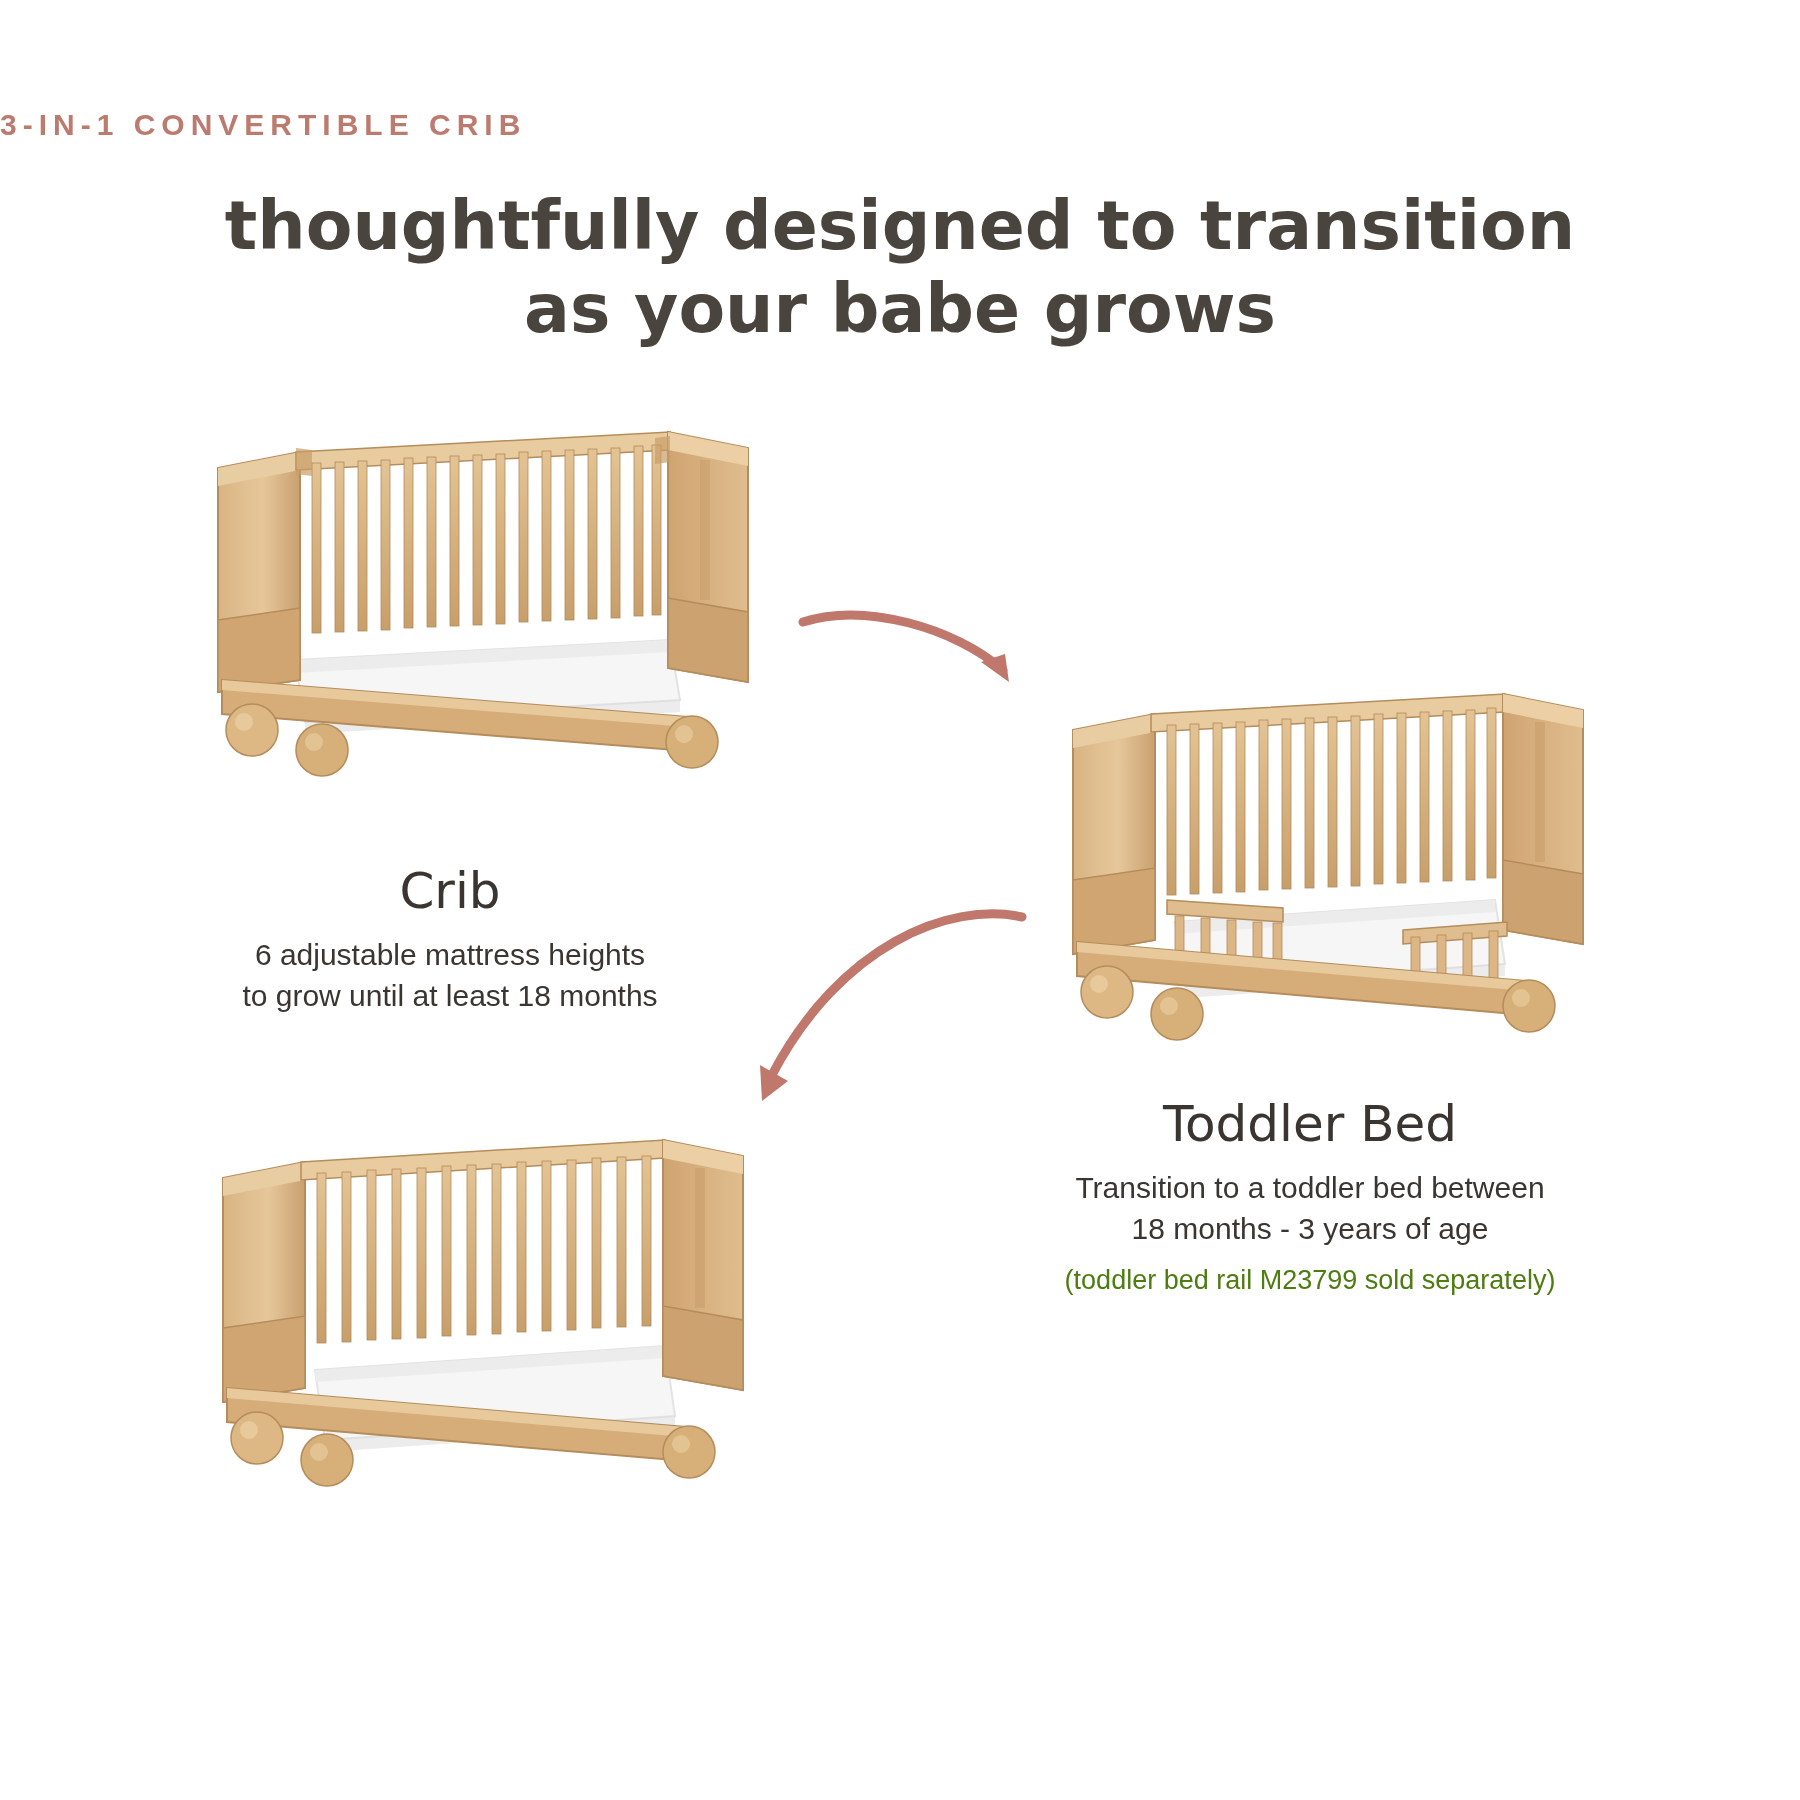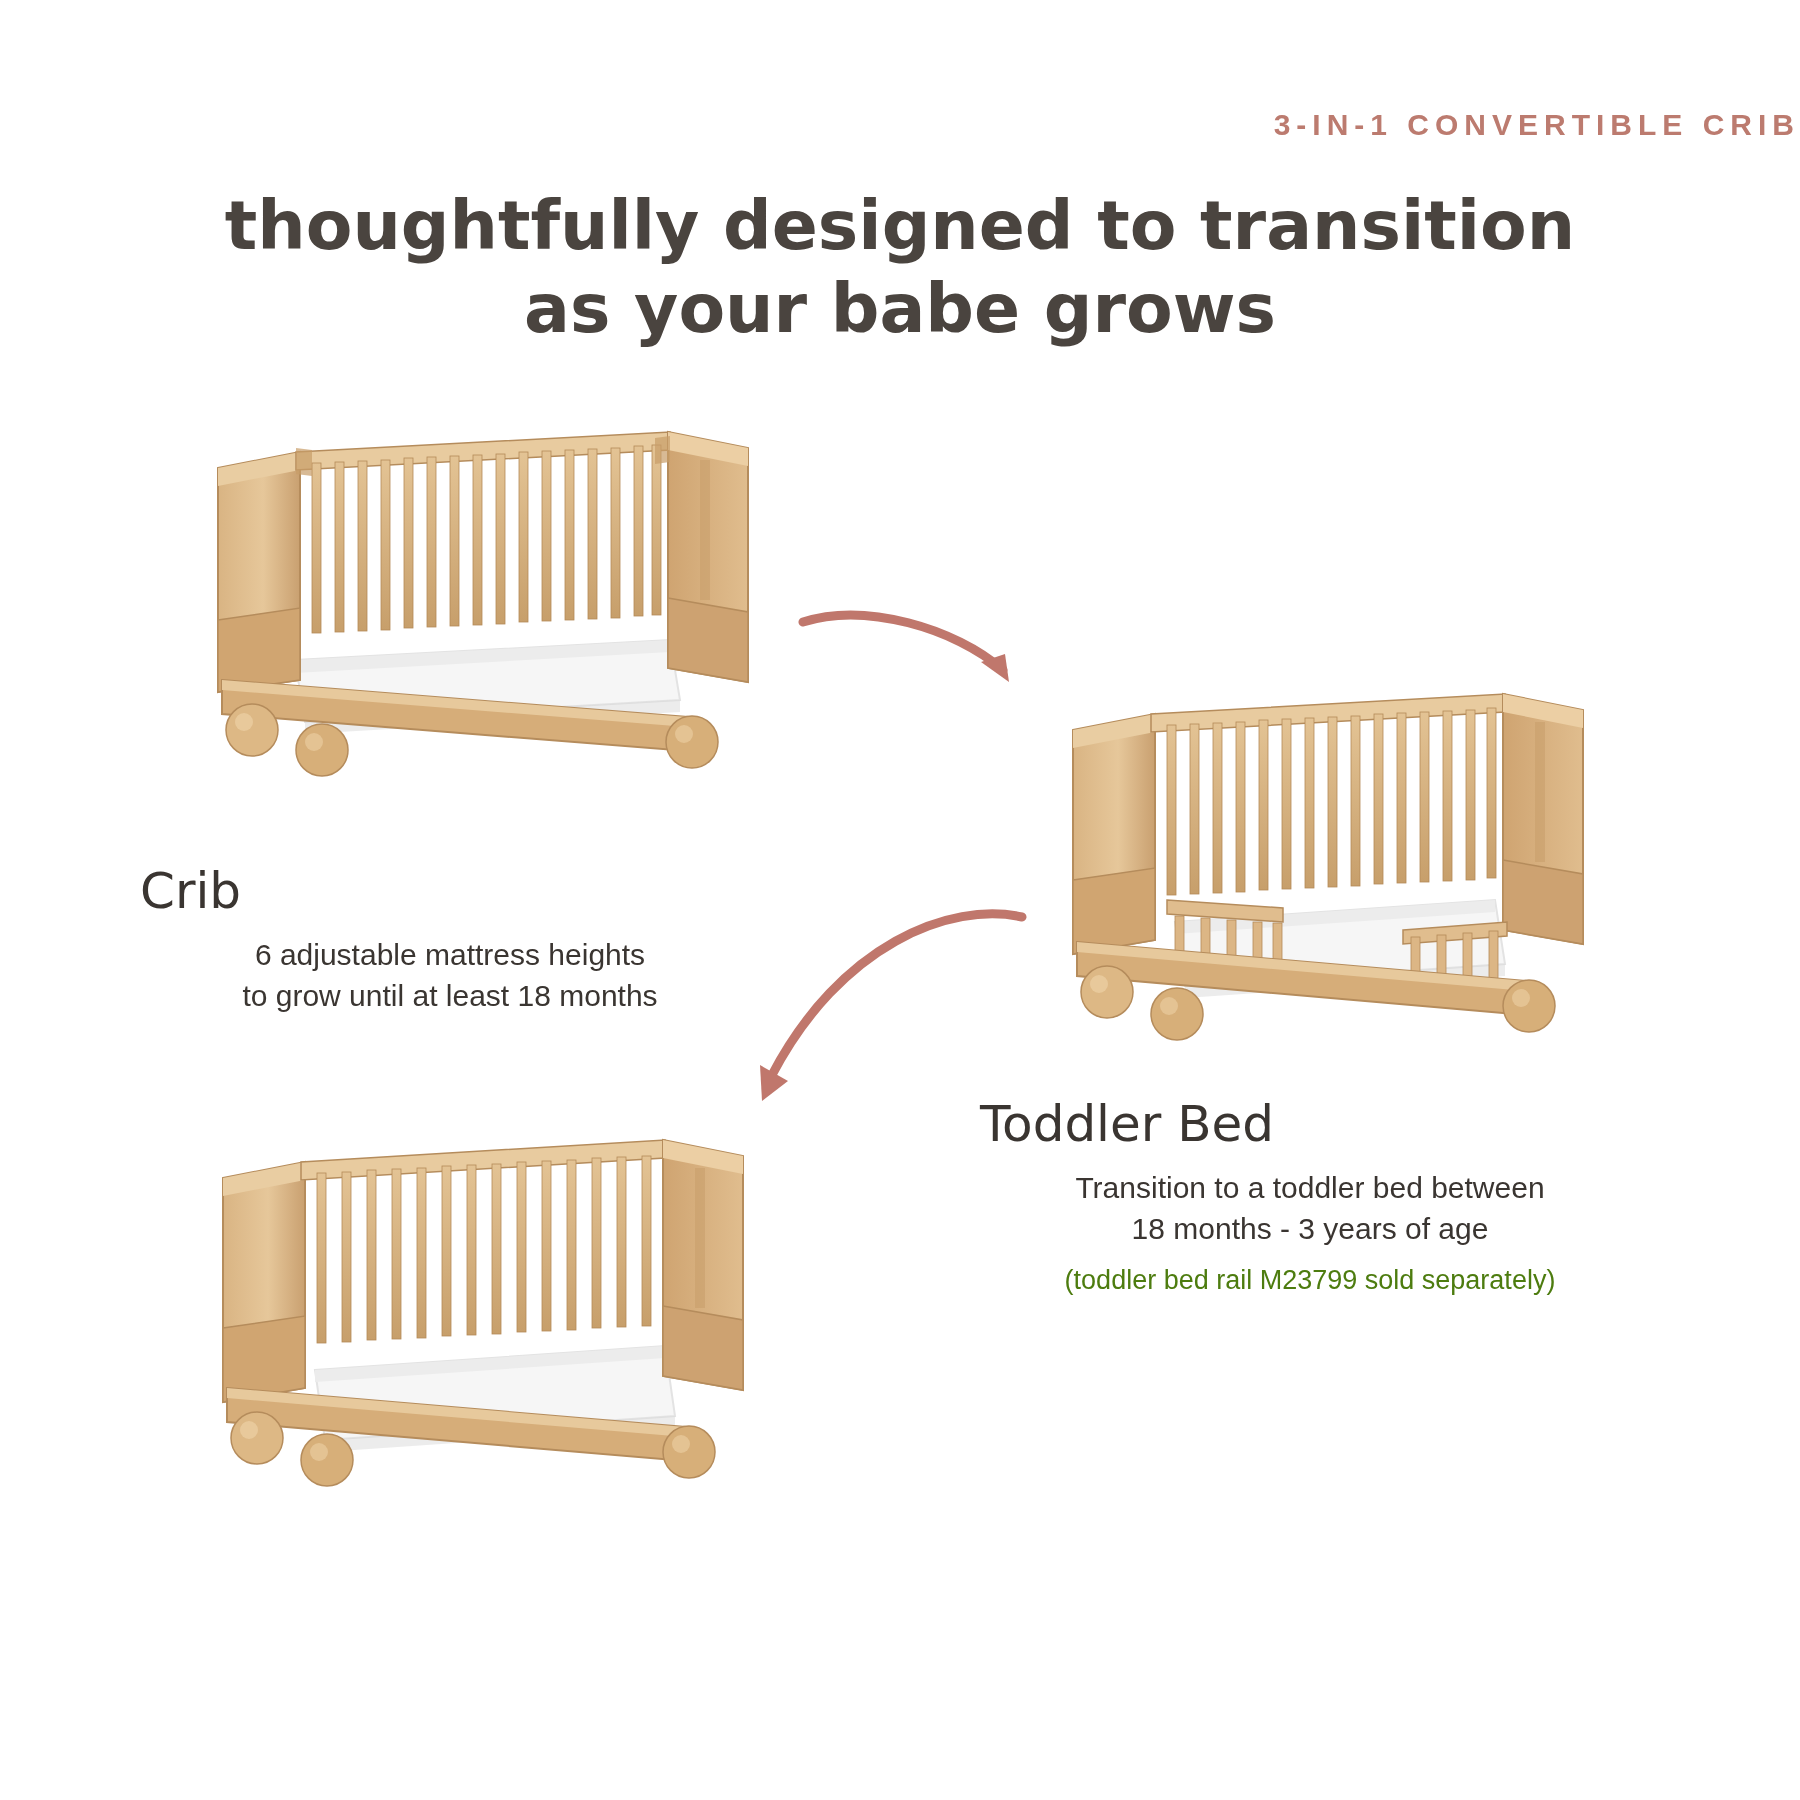--- a/index.html
+++ b/index.html
@@ -14,21 +14,21 @@
     font-family: "Liberation Sans", sans-serif;
     color: #3f3a36;
     overflow: hidden;
   }
 
   .eyebrow {
     position: absolute;
     top: 108px;
     left: 0;
     width: 100%;
-    text-align: right;
+    text-align: left;
     font-size: 30px;
     letter-spacing: 6px;
     font-weight: bold;
     color: #bc7b6f;
   }
 
   .headline {
     position: absolute;
     top: 185px;
     left: 0;
@@ -47,20 +47,21 @@
     position: absolute;
   }
   .crib svg { display: block; }
 
   
   .caption-title {
     font-size: 50px;
     font-weight: 400;
     color: #3a3531;
     font-family: "DejaVu Sans", sans-serif;
+    text-align: center;
     white-space: nowrap;
   }
   .caption-body {
     font-size: 30px;
     line-height: 1.38;
     color: #3a3531;
     text-align: center;
     margin-top: 14px;
   }
   .caption-note {

